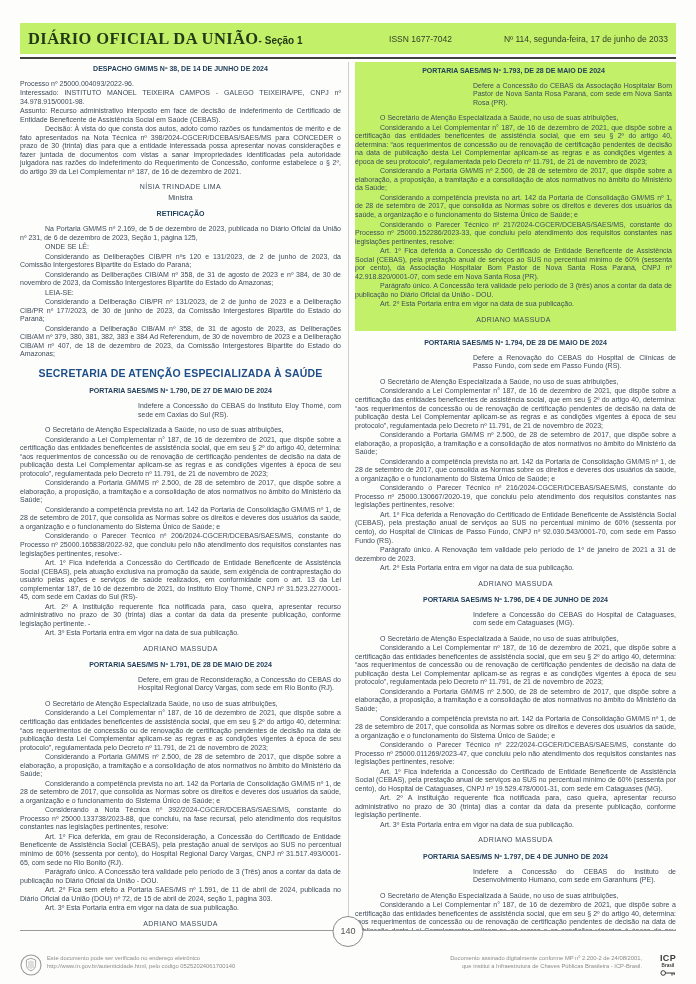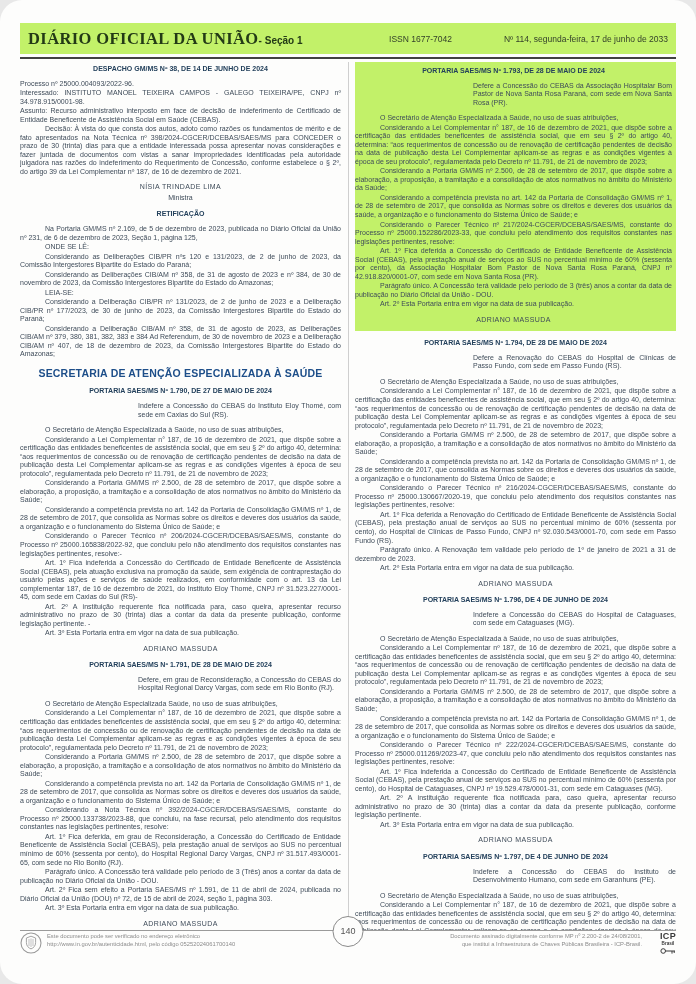--- a/index.html
+++ b/index.html
@@ -7,21 +7,21 @@
     --ink:#3e4b59;
     --navy:#24415c;
     --section:#1d4e89;
     --masthead:#233a16;
     --gray:#8b8b8b;
   }
   html,body{margin:0;padding:0;background:#e8e8e8;}
   .page{
     position:relative;width:696px;height:984px;background:#fdfdfc;
     margin:0 auto;overflow:hidden;
-    font-family:"Liberation Sans",sans-serif;color:var(--ink);border-radius:22px;
+    font-family:"Liberation Sans",sans-serif;color:var(--ink);
   }
   
   .header-band{
     position:absolute;left:20px;right:20px;top:23px;height:31px;
     background:var(--hl);display:flex;align-items:center;padding:0 8px;box-sizing:border-box;
   }
   .masthead{
     font-family:"Liberation Serif",serif;font-weight:700;font-size:16.5px;
     color:var(--masthead);letter-spacing:.4px;white-space:nowrap;
   }
@@ -53,21 +53,21 @@
   .b-role{text-align:center;margin:0 0 6px;text-indent:0;}
   .article-hl{
     background:var(--hl);
     margin:0 -4px 6px -11px;
     padding:2px 8px 5px 11px;
   }
   .article-hl .b-title{margin-top:4px;}
   
   .footer{
     position:absolute;left:20px;right:20px;bottom:16px;height:38px;
-    border-top:1px solid #9a9a9a;box-sizing:border-box;padding-top:1px;
+    border-top:1px solid #9a9a9a;box-sizing:border-box;padding-top:23px;
     display:flex;justify-content:space-between;align-items:flex-start;
     font-size:5.8px;line-height:1.45;color:var(--gray);
   }
   .footer-left{display:flex;gap:5px;align-items:flex-start;}
   .footer-right{display:flex;gap:18px;align-items:flex-start;text-align:right;}
   .page-circle{
     position:absolute;left:50%;top:-15px;transform:translateX(-50%);
     width:29px;height:29px;border:1px solid #8a8a8a;border-radius:50%;background:#fdfdfc;
     display:flex;align-items:center;justify-content:center;
     font-size:9px;color:#555;

